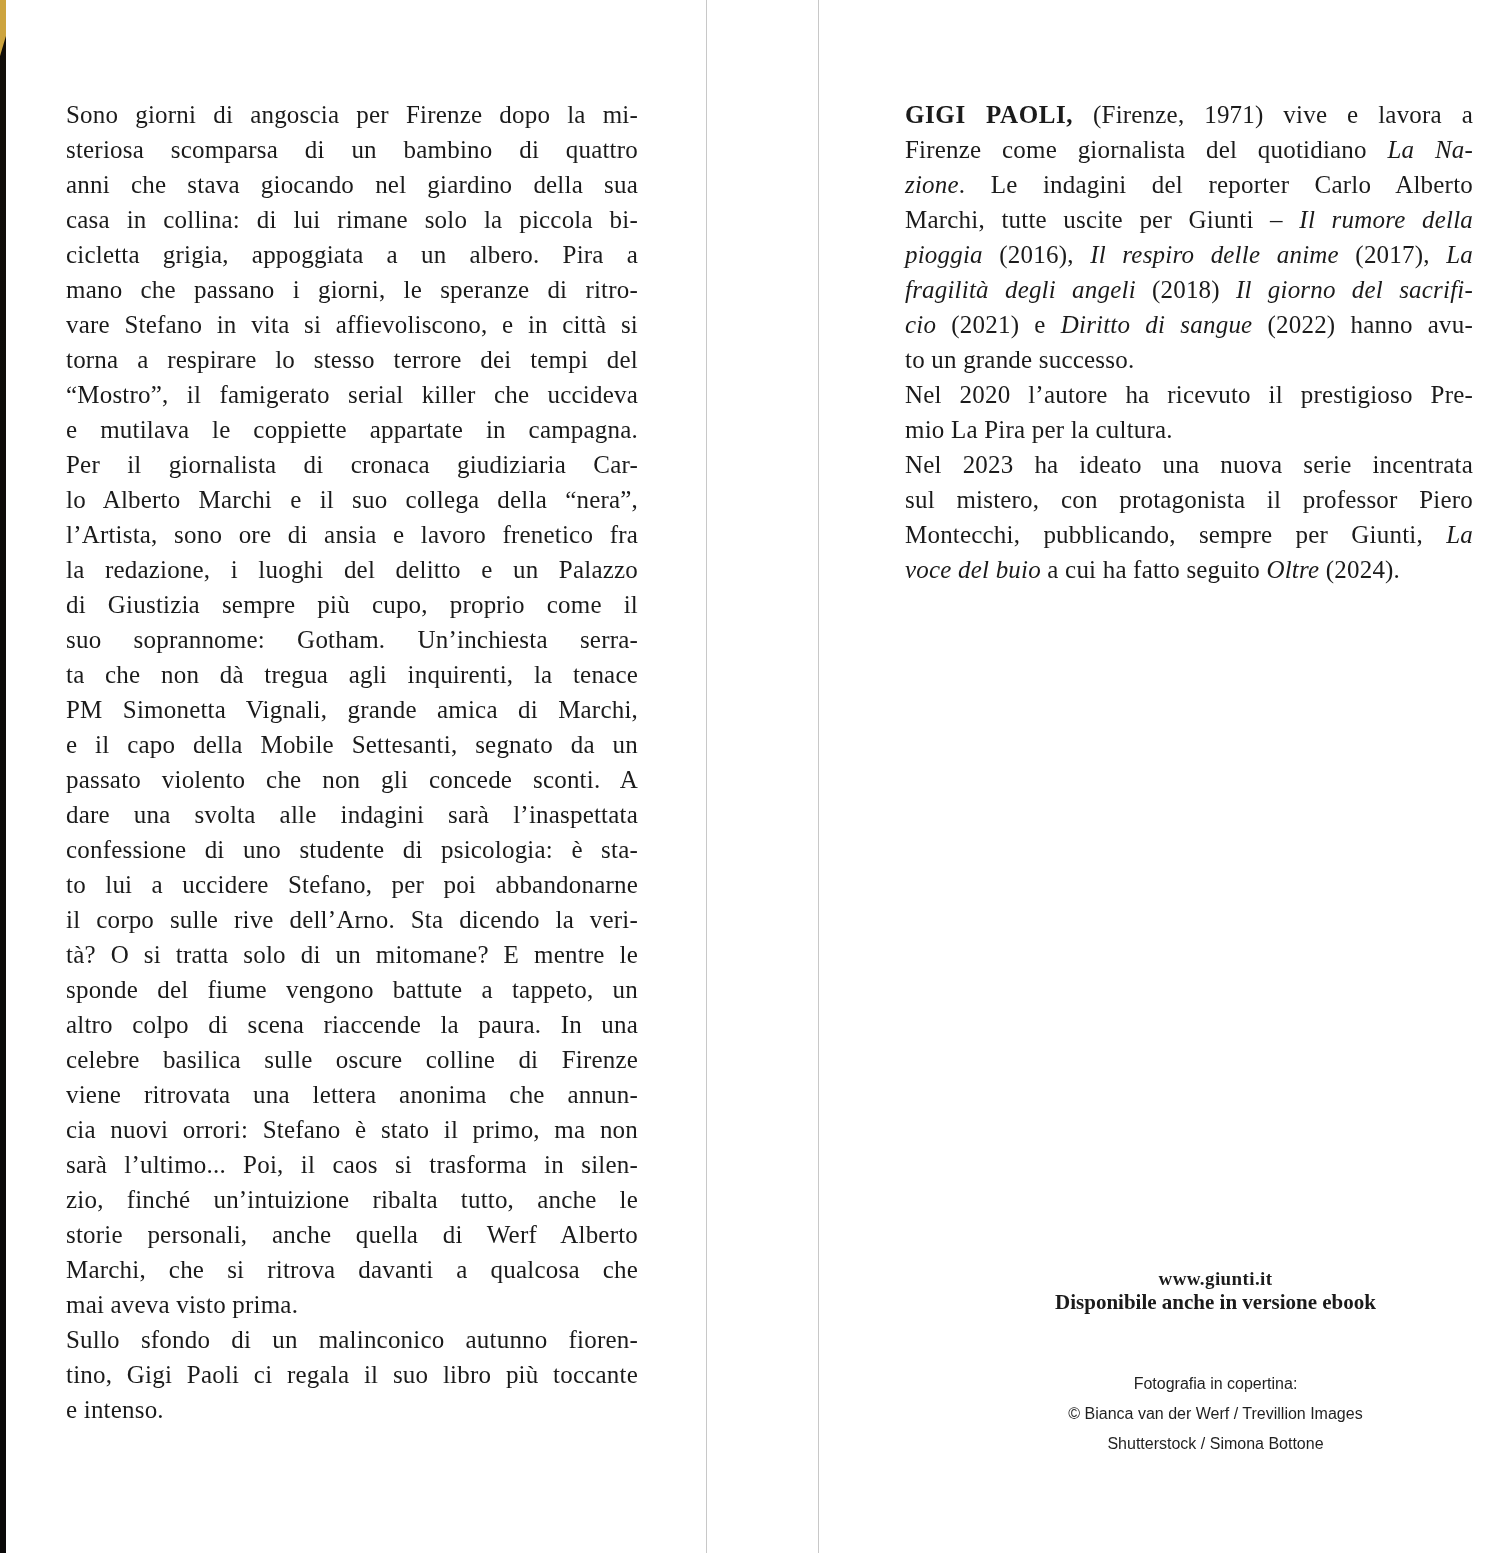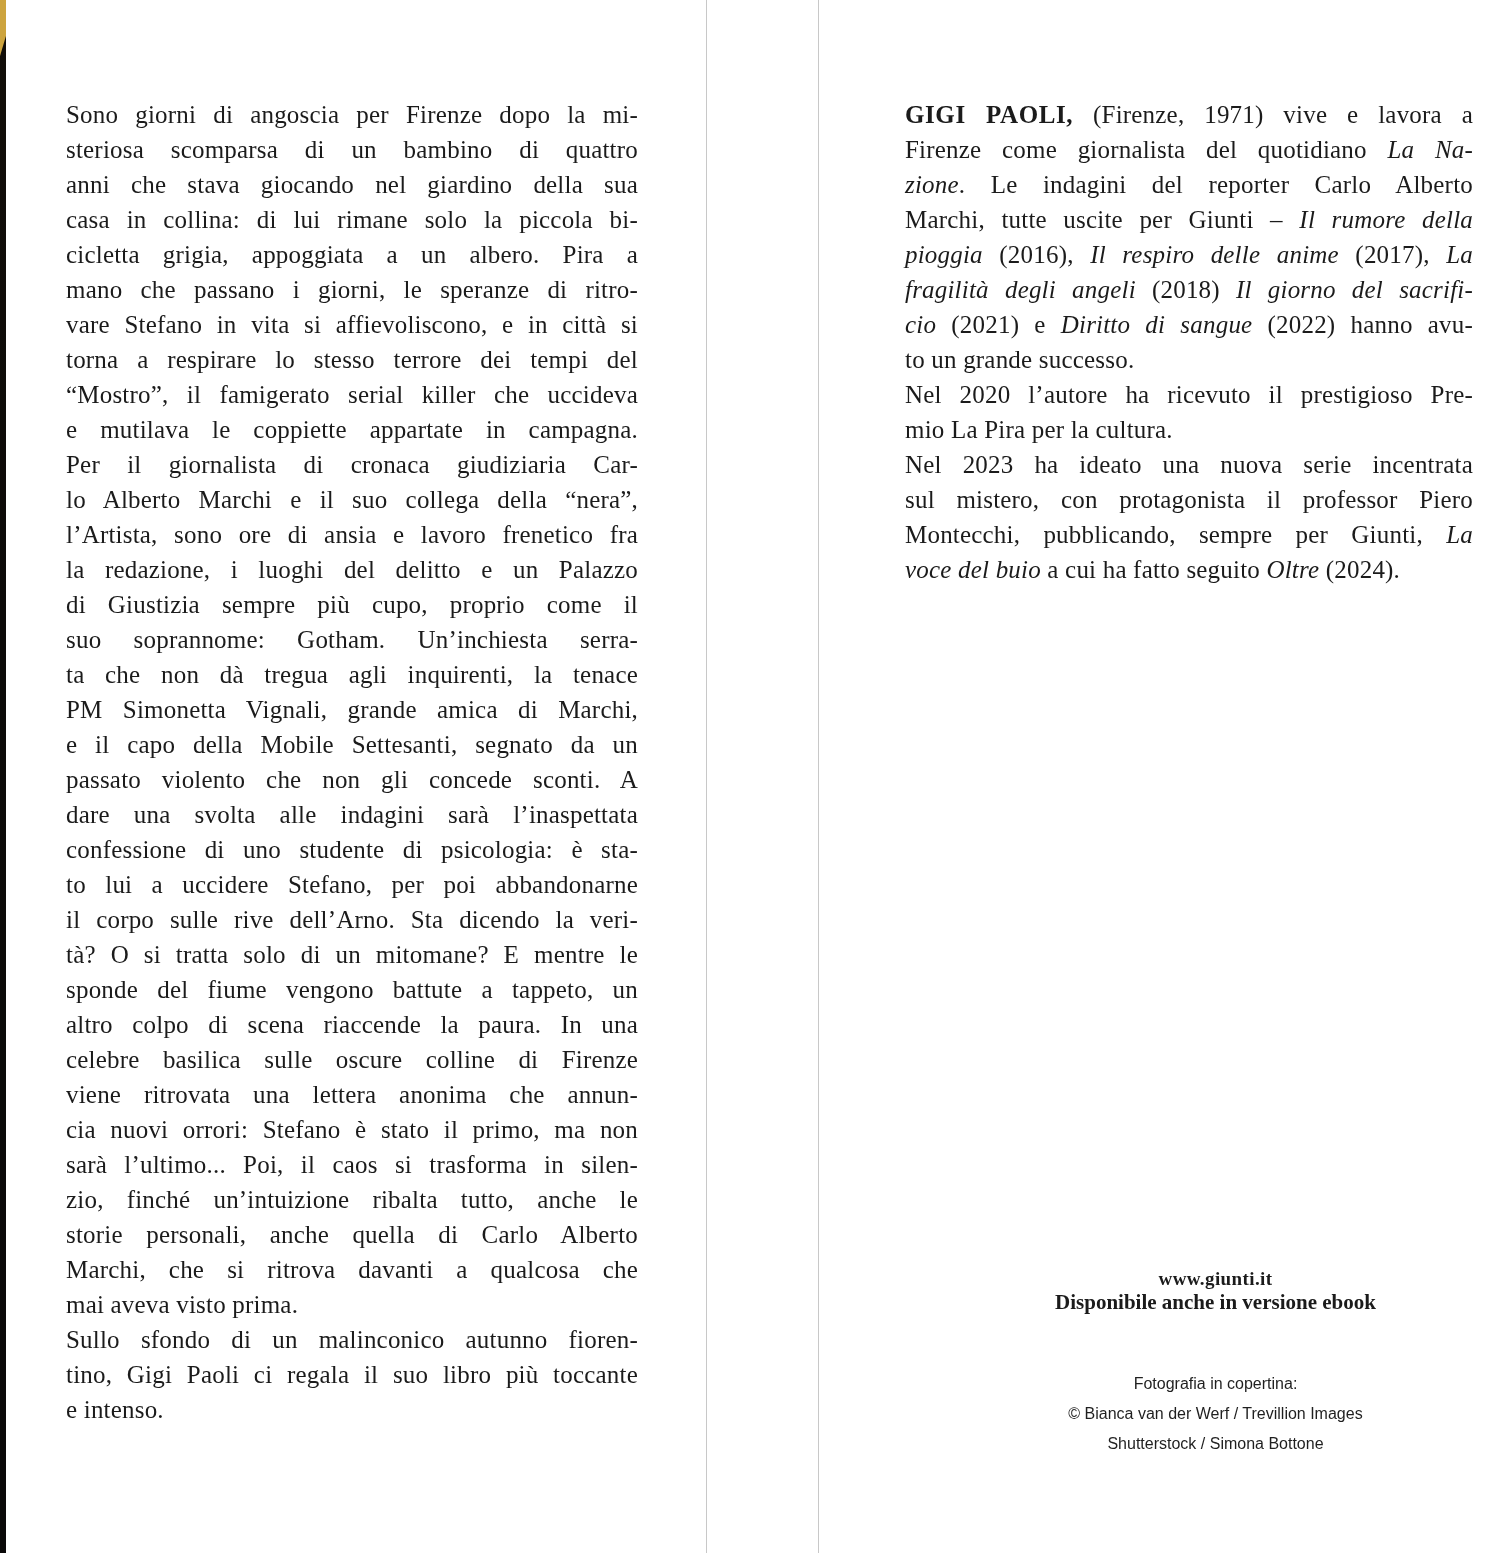--- a/index.html
+++ b/index.html
@@ -133,21 +133,21 @@
         <div class="line">to lui a uccidere Stefano, per poi abbandonarne</div>
         <div class="line">il corpo sulle rive dell’Arno. Sta dicendo la veri-</div>
         <div class="line">tà? O si tratta solo di un mitomane? E mentre le</div>
         <div class="line">sponde del fiume vengono battute a tappeto, un</div>
         <div class="line">altro colpo di scena riaccende la paura. In una</div>
         <div class="line">celebre basilica sulle oscure colline di Firenze</div>
         <div class="line">viene ritrovata una lettera anonima che annun-</div>
         <div class="line">cia nuovi orrori: Stefano è stato il primo, ma non</div>
         <div class="line">sarà l’ultimo... Poi, il caos si trasforma in silen-</div>
         <div class="line">zio, finché un’intuizione ribalta tutto, anche le</div>
-        <div class="line">storie personali, anche quella di Carlo Alberto</div>
+        <div class="line">storie personali, anche quella di Werf Alberto</div>
         <div class="line">Marchi, che si ritrova davanti a qualcosa che</div>
         <div class="line last">mai aveva visto prima.</div>
       </div>
       <div class="para">
         <div class="line">Sullo sfondo di un malinconico autunno fioren-</div>
         <div class="line">tino, Gigi Paoli ci regala il suo libro più toccante</div>
         <div class="line last">e intenso.</div>
       </div>
     </div>
 </div>

